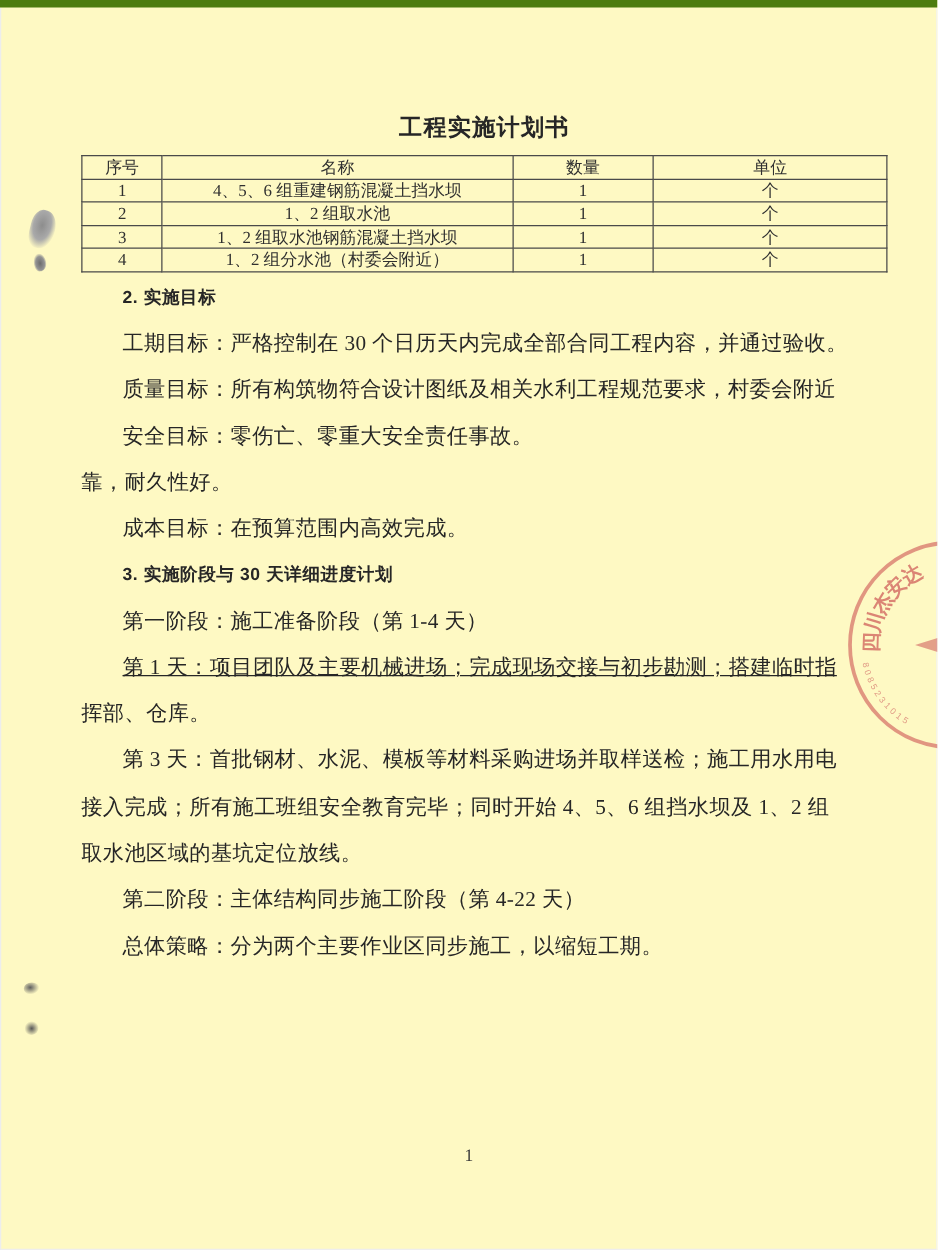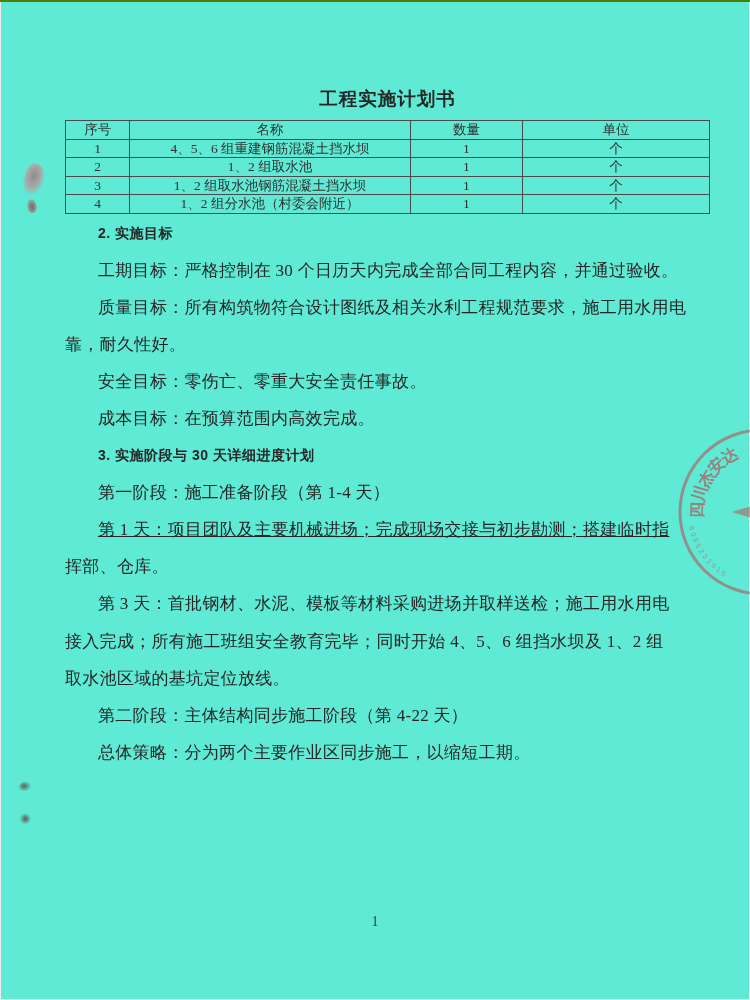--- a/index.html
+++ b/index.html
@@ -1,25 +1,25 @@
 <!DOCTYPE html>
 <html><head>
 <meta charset="utf-8">
 <style>
   html,body{margin:0;padding:0;background:#ffffff;}
   .page{
     position:relative;
     width:750px;height:1000px;
     margin:0;
-    background:#5eead4;
+    background:#fef9c3;
     overflow:hidden;
     font-family:"Liberation Serif","DejaVu Serif",serif;
     color:#262626;
     box-sizing:border-box;
-    border-top:2px solid #4d7c0f;
+    border-top:6px solid #4d7c0f;
     box-shadow:inset 1px 0 0 #ededed, inset -1px 0 0 #f2f2f2, inset 0 -1px 0 #eeeeee;
   }
   .content{
     padding:0 40px 0 65px;
   }
   .doc-title{
     margin:84px 0 0 0;
     height:26px;line-height:26px;
     text-align:center;
     font-size:18.5px;font-weight:700;
@@ -185,23 +185,23 @@
             <td>1、2 组分水池（村委会附近）</td>
             <td>1</td>
             <td>个</td>
           </tr>
         </tbody>
     </table>
 
     <div class="body-lines" id="bodyLines">
         <div class="line heading" style="padding-left: 33px;">2. 实施目标</div>
         <div class="line body" style="padding-left: 33px;">工期目标：严格控制在 30 个日历天内完成全部合同工程内容，并通过验收。</div>
-        <div class="line body" style="padding-left: 33px;">质量目标：所有构筑物符合设计图纸及相关水利工程规范要求，施工用水用电</div>
+        <div class="line body" style="padding-left: 33px;">质量目标：所有构筑物符合设计图纸及相关水利工程规范要求，村委会附近</div>
+        <div class="line body" style="padding-left: 33px;">安全目标：零伤亡、零重大安全责任事故。</div>
         <div class="line body" style="padding-left: 0px;">靠，耐久性好。</div>
-        <div class="line body" style="padding-left: 33px;">安全目标：零伤亡、零重大安全责任事故。</div>
         <div class="line body" style="padding-left: 33px;">成本目标：在预算范围内高效完成。</div>
         <div class="line heading" style="padding-left: 33px;">3. 实施阶段与 30 天详细进度计划</div>
         <div class="line body" style="padding-left: 33px;">第一阶段：施工准备阶段（第 1-4 天）</div>
         <div class="line body" style="padding-left: 33px; text-decoration: underline;">第 1 天：项目团队及主要机械进场；完成现场交接与初步勘测；搭建临时指</div>
         <div class="line body" style="padding-left: 0px;">挥部、仓库。</div>
         <div class="line body" style="padding-left: 33px;">第 3 天：首批钢材、水泥、模板等材料采购进场并取样送检；施工用水用电</div>
         <div class="line body" style="padding-left: 0px;">接入完成；所有施工班组安全教育完毕；同时开始 4、5、6 组挡水坝及 1、2 组</div>
         <div class="line body" style="padding-left: 0px;">取水池区域的基坑定位放线。</div>
         <div class="line body" style="padding-left: 33px;">第二阶段：主体结构同步施工阶段（第 4-22 天）</div>
         <div class="line body" style="padding-left: 33px;">总体策略：分为两个主要作业区同步施工，以缩短工期。</div>

